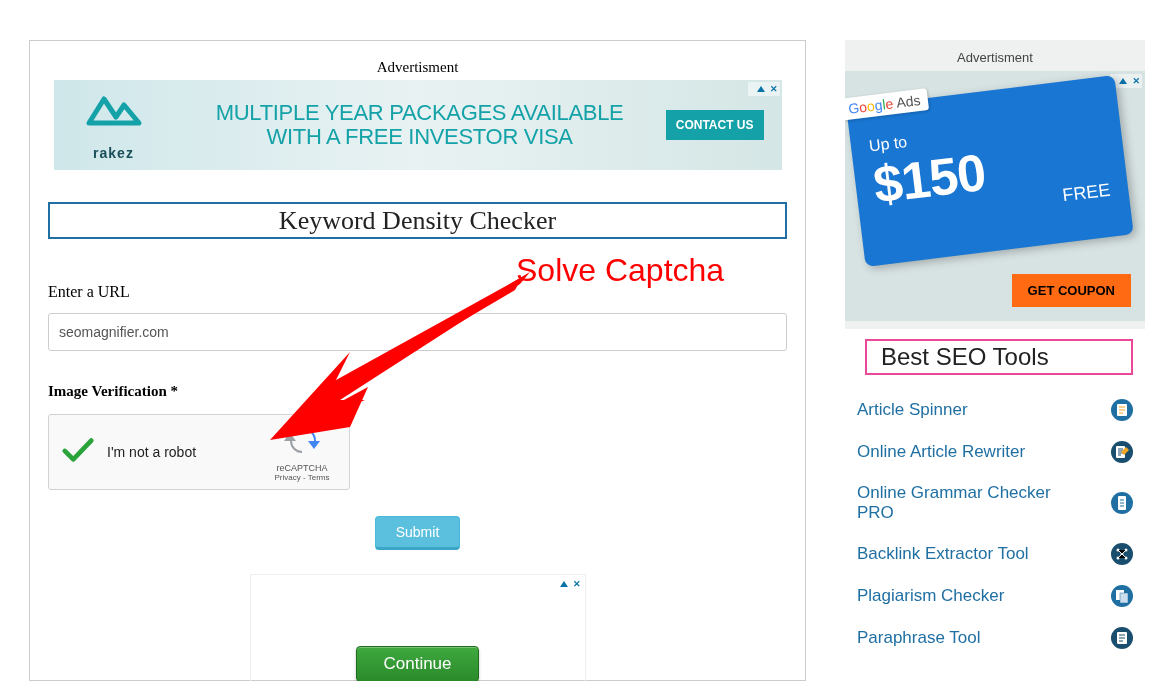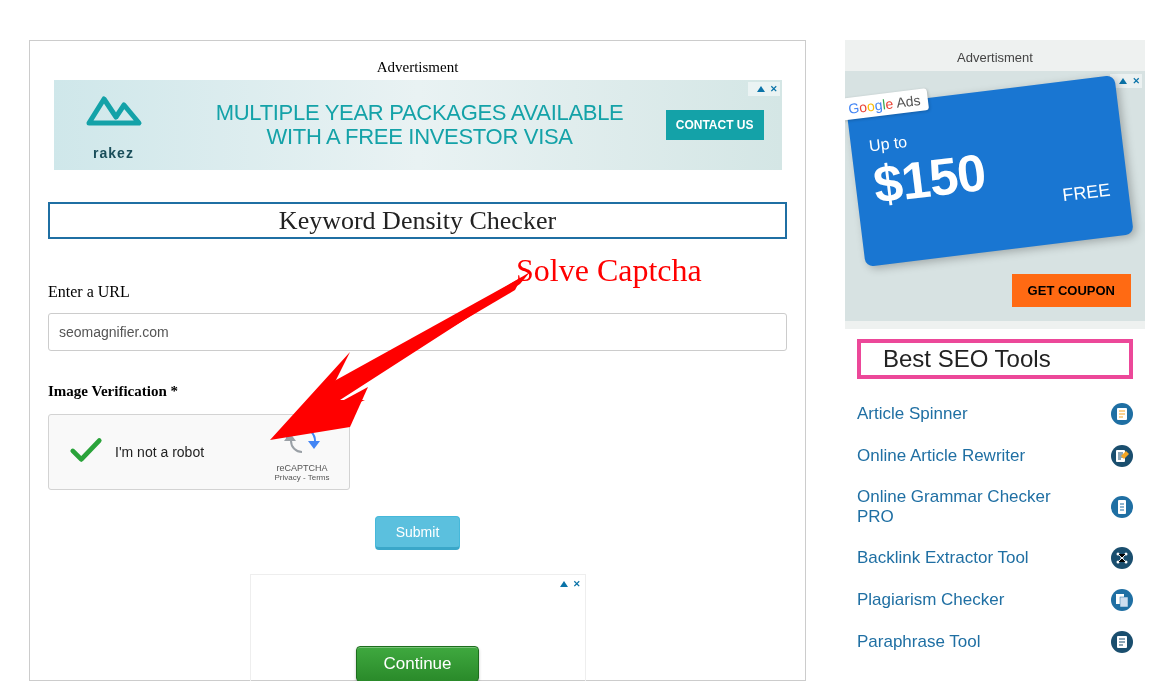--- a/index.html
+++ b/index.html
@@ -19,52 +19,52 @@
 .ad-close .x { font-family: Arial; font-weight: bold; }
 
 .title-bar { border: 2px solid #1f6fa3; width: 100%; height: 37px; display: flex; align-items: center; justify-content: center; margin-top: 32px; }
 .title-bar span { font-size: 26px; color: #222; }
 
 .url-label { font-size: 16px; margin-top: 44px; margin-bottom: 12px; }
 .url-input { width: 100%; height: 38px; border: 1px solid #ccc; border-radius: 3px; padding: 0 10px; font-family: Arial, sans-serif; font-size: 14px; color: #555; }
 
 .verif-label { font-size: 15px; font-weight: bold; margin-top: 32px; }
 
-.recaptcha { width: 302px; height: 76px; border: 1px solid #d3d3d3; border-radius: 3px; background: #f9f9f9; margin-top: 14px; display: flex; align-items: center; padding: 0 20px; position: relative; font-family: Arial, sans-serif; }
+.recaptcha { width: 302px; height: 76px; border: 1px solid #d3d3d3; border-radius: 3px; background: #f9f9f9; margin-top: 14px; display: flex; align-items: center; padding: 0 12px; position: relative; font-family: Arial, sans-serif; }
 .recaptcha .check-icon svg { width: 34px; height: 30px; }
 .recaptcha .rc-text { margin-left: 12px; font-size: 14px; color: #222; }
 .recaptcha .rc-right { position: absolute; right: 12px; top: 10px; text-align: center; width: 70px; }
 .recaptcha .rc-right svg { width: 36px; height: 32px; }
 .recaptcha .rc-brand { font-size: 9px; color: #555; margin-top: 2px; }
 .recaptcha .rc-links { font-size: 8px; color: #555; }
 .recaptcha .rc-links a { color: #555; text-decoration: none; cursor: pointer; }
 
 .submit-btn { display: block; margin: 26px auto 0 auto; background: #5bc0de; border: 1px solid #46b8da; border-bottom: 3px solid #3aa7c9; border-radius: 4px; color: #fff; font-family: Arial, sans-serif; font-size: 14px; padding: 7px 20px; cursor: pointer; }
 
 .bottom-ad { width: 336px; height: 141px; border: 1px solid #eee; margin: 24px auto 0 auto; position: relative; display: flex; align-items: flex-end; justify-content: center; padding-bottom: 32px; }
 .bottom-ad .ad-close { top: 2px; right: 2px; }
 .continue-btn { background: linear-gradient(#3fa93f, #2a8a2a); border: 1px solid #1d6e1d; color: #fff; font-family: Arial, sans-serif; font-size: 17px; padding: 7px 26px; border-radius: 4px; cursor: pointer; box-shadow: inset 0 1px 0 rgba(255,255,255,0.3), 0 2px 3px rgba(0,0,0,0.25); }
 
-.annotation-text { position: absolute; left: 516px; top: 252px; color: #f00; font-family: Liberation Serif, serif; font-size: 32px; font-weight: 400; }
+.annotation-text { position: absolute; left: 516px; top: 252px; color: #f00; font-family: Liberation Sans, sans-serif; font-size: 32px; font-weight: 400; }
 .annotation-arrow { position: absolute; left: 270px; top: 272px; pointer-events: none; }
 
 .sidebar { position: absolute; left: 845px; top: 40px; width: 300px; background: #eef1f0; }
 .side-adv-label { text-align: center; font-family: Arial, sans-serif; font-size: 13px; color: #444; padding: 10px 0 6px 0; }
 .side-ad { width: 300px; height: 250px; background: #d7e2e2; position: relative; overflow: hidden; }
 .side-ad .ad-close { top: 3px; right: 3px; }
 .card { position: absolute; left: 10px; top: 20px; width: 270px; height: 160px; background: #1976d2; border-radius: 8px; transform: rotate(-7deg); box-shadow: 3px 3px 8px rgba(0,0,0,0.25); color: #fff; font-family: Arial, sans-serif; padding: 14px 18px; }
 .card .ga-badge { position: absolute; top: -10px; left: -6px; background: #fff; border-radius: 3px; padding: 3px 8px; font-size: 14px; color: #555; font-family: Arial; box-shadow: 1px 1px 3px rgba(0,0,0,0.2); transform: rotate(0deg); }
 .card .ga-badge .g1 { color: #4285F4; } .card .ga-badge .g2 { color: #EA4335; } .card .ga-badge .g3 { color: #FBBC05; } .card .ga-badge .g4 { color: #4285F4; } .card .ga-badge .g5 { color: #34A853; } .card .ga-badge .g6 { color: #EA4335; }
 .card .upto { font-size: 16px; margin-top: 18px; }
 .card .amount { font-size: 52px; font-weight: 700; letter-spacing: -1px; }
 .card .free { position: absolute; right: 18px; bottom: 36px; font-size: 18px; }
 .coupon-btn { position: absolute; right: 14px; bottom: 14px; background: #ff6a13; color: #000000; border: none; font-family: Arial, sans-serif; font-size: 13px; font-weight: 600; padding: 9px 16px; cursor: pointer; }
 
 .tools-panel { background: #fff; margin-top: 8px; padding: 10px 12px 0 12px; font-family: Arial, sans-serif; }
-.tools-title-box { border: 4px solid #ec4899; padding: 2px 22px; margin-bottom: 14px; }
+.tools-title-box { border: 2px solid #ec4899; padding: 2px 14px; margin-bottom: 14px; margin-left: 8px; }
 .tools-title-box span { font-size: 24px; color: #222; }
 .tool-row { display: flex; align-items: center; justify-content: space-between; padding: 10px 0; cursor: pointer; gap: 47px; }
 .tool-row .tool-link { color: #1f6fa3; font-size: 17px; }
 .tool-row svg { width: 22px; height: 22px; flex-shrink: 0; }
 </style>
 </head>
 <body>
 
 <div class="main-panel">
   <div class="adv-label">Advertisment</div>

